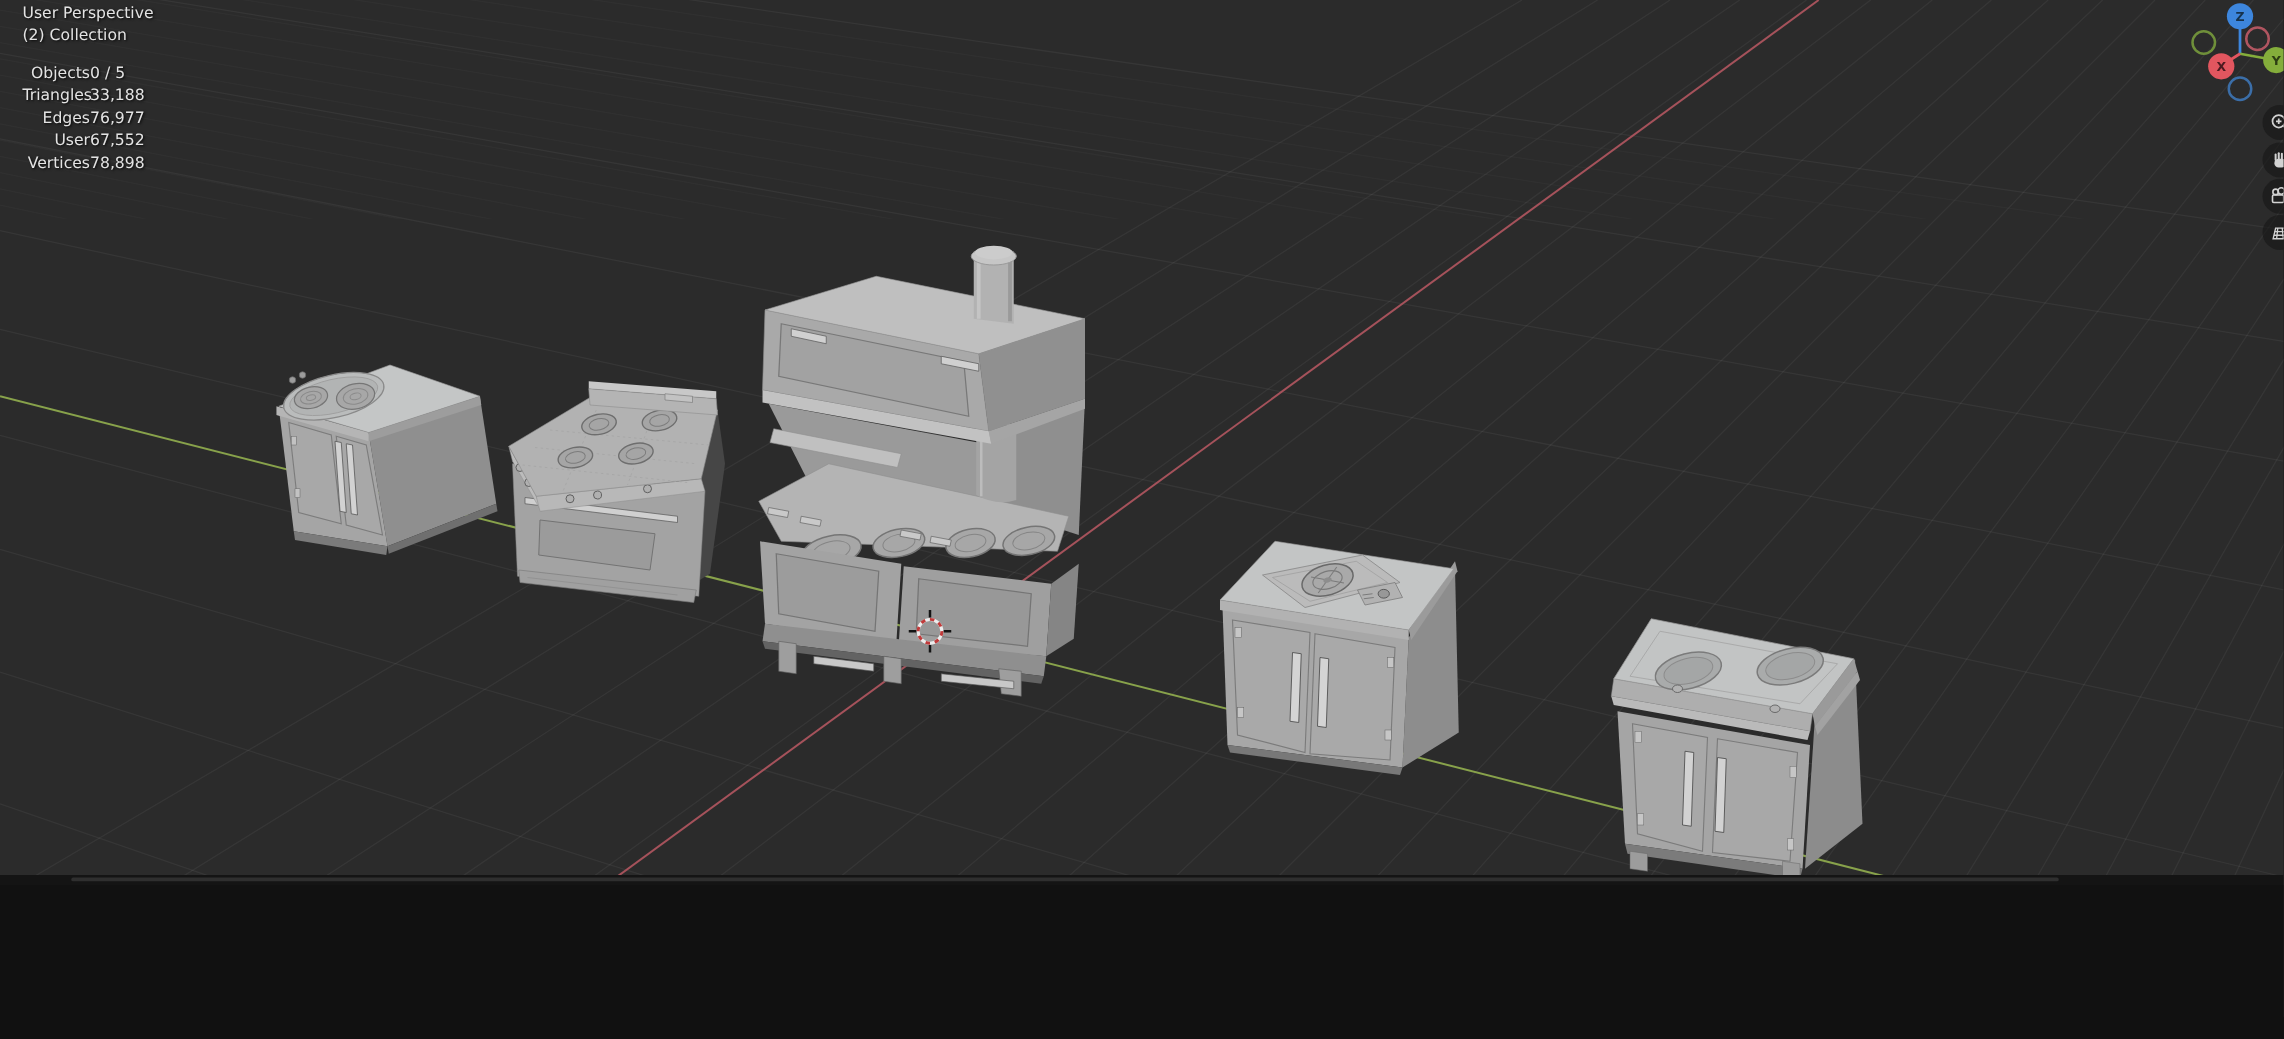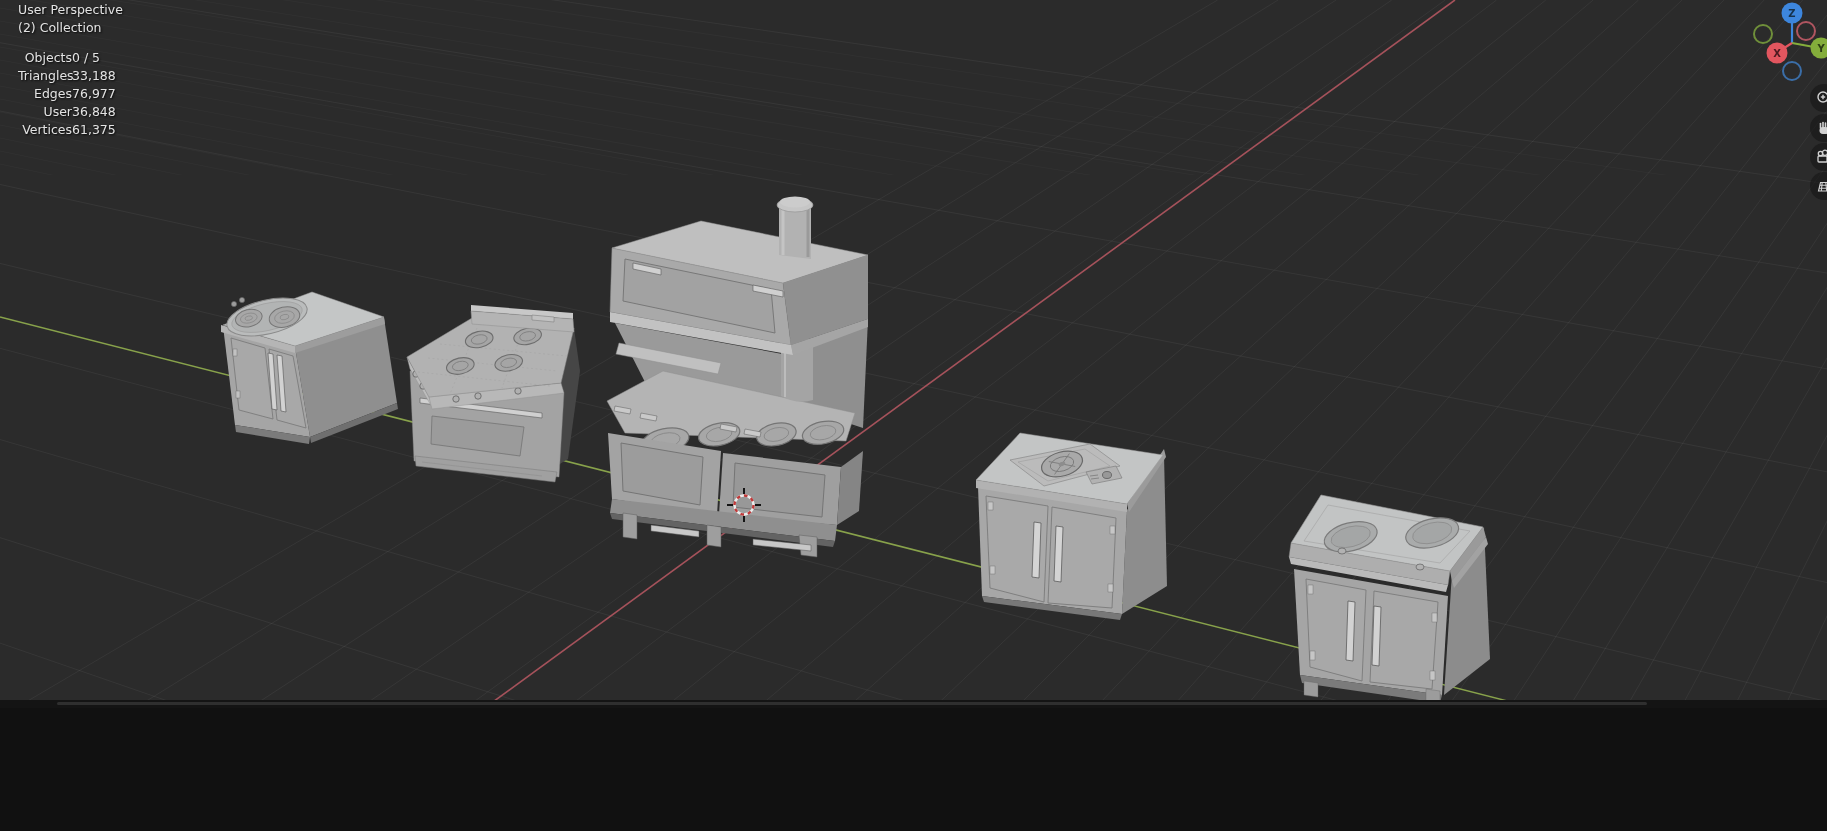--- a/index.html
+++ b/index.html
@@ -319,25 +319,25 @@
     <div class="srow">
       <span class="slabel">Triangles</span>
       <span class="sval">33,188</span>
       </div>
     <div class="srow">
       <span class="slabel">Edges</span>
       <span class="sval">76,977</span>
       </div>
     <div class="srow">
       <span class="slabel">User</span>
-      <span class="sval">36,848</span>
+      <span class="sval">67,552</span>
       </div>
     <div class="srow">
       <span class="slabel">Vertices</span>
-      <span class="sval">61,375</span>
+      <span class="sval">78,898</span>
       </div>
   </div>
 
   <svg class="gizmo" width="84" height="86" font-family="DejaVu Sans,sans-serif">
     <g stroke-width="2.2">
       <line x1="44" y1="43" x2="44" y2="20" stroke="#3d86dd"></line>
       <line x1="44" y1="43" x2="66" y2="47" stroke="#84ad3b"></line>
       <line x1="44" y1="43" x2="33" y2="50" stroke="#e2565f"></line>
     </g>
     <circle cx="15" cy="34" r="9" fill="rgba(43,43,43,0.5)" stroke-width="2" stroke="#6f8f3a"></circle>

